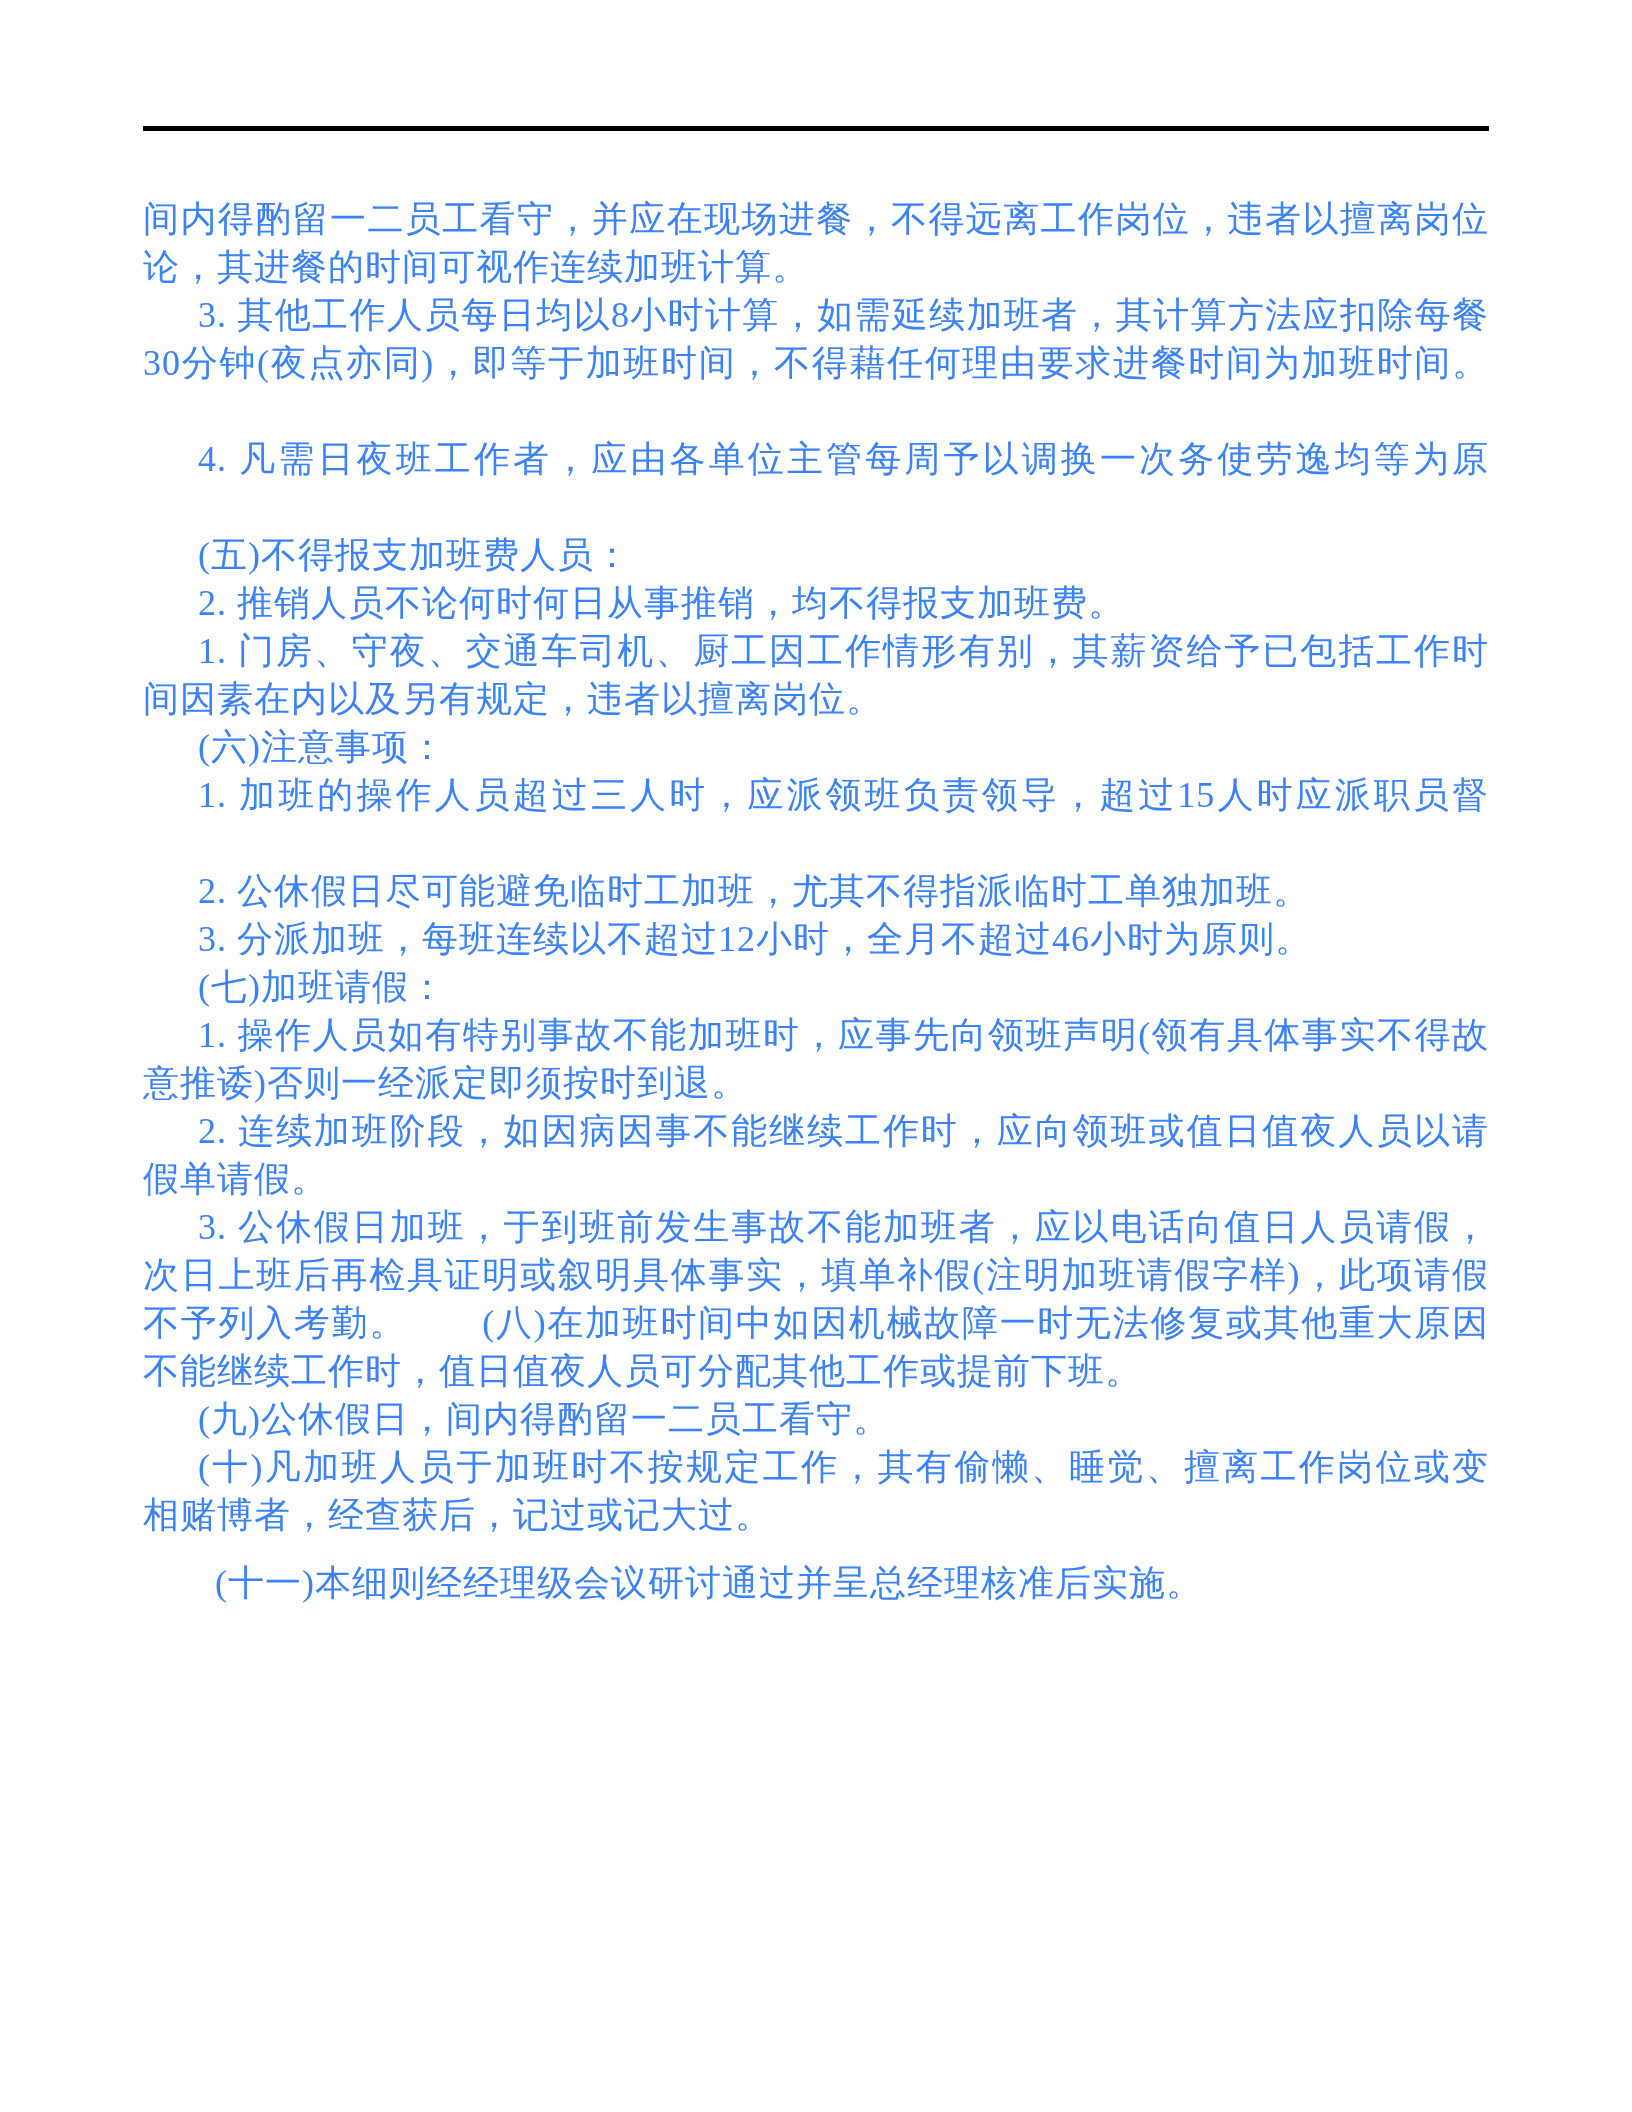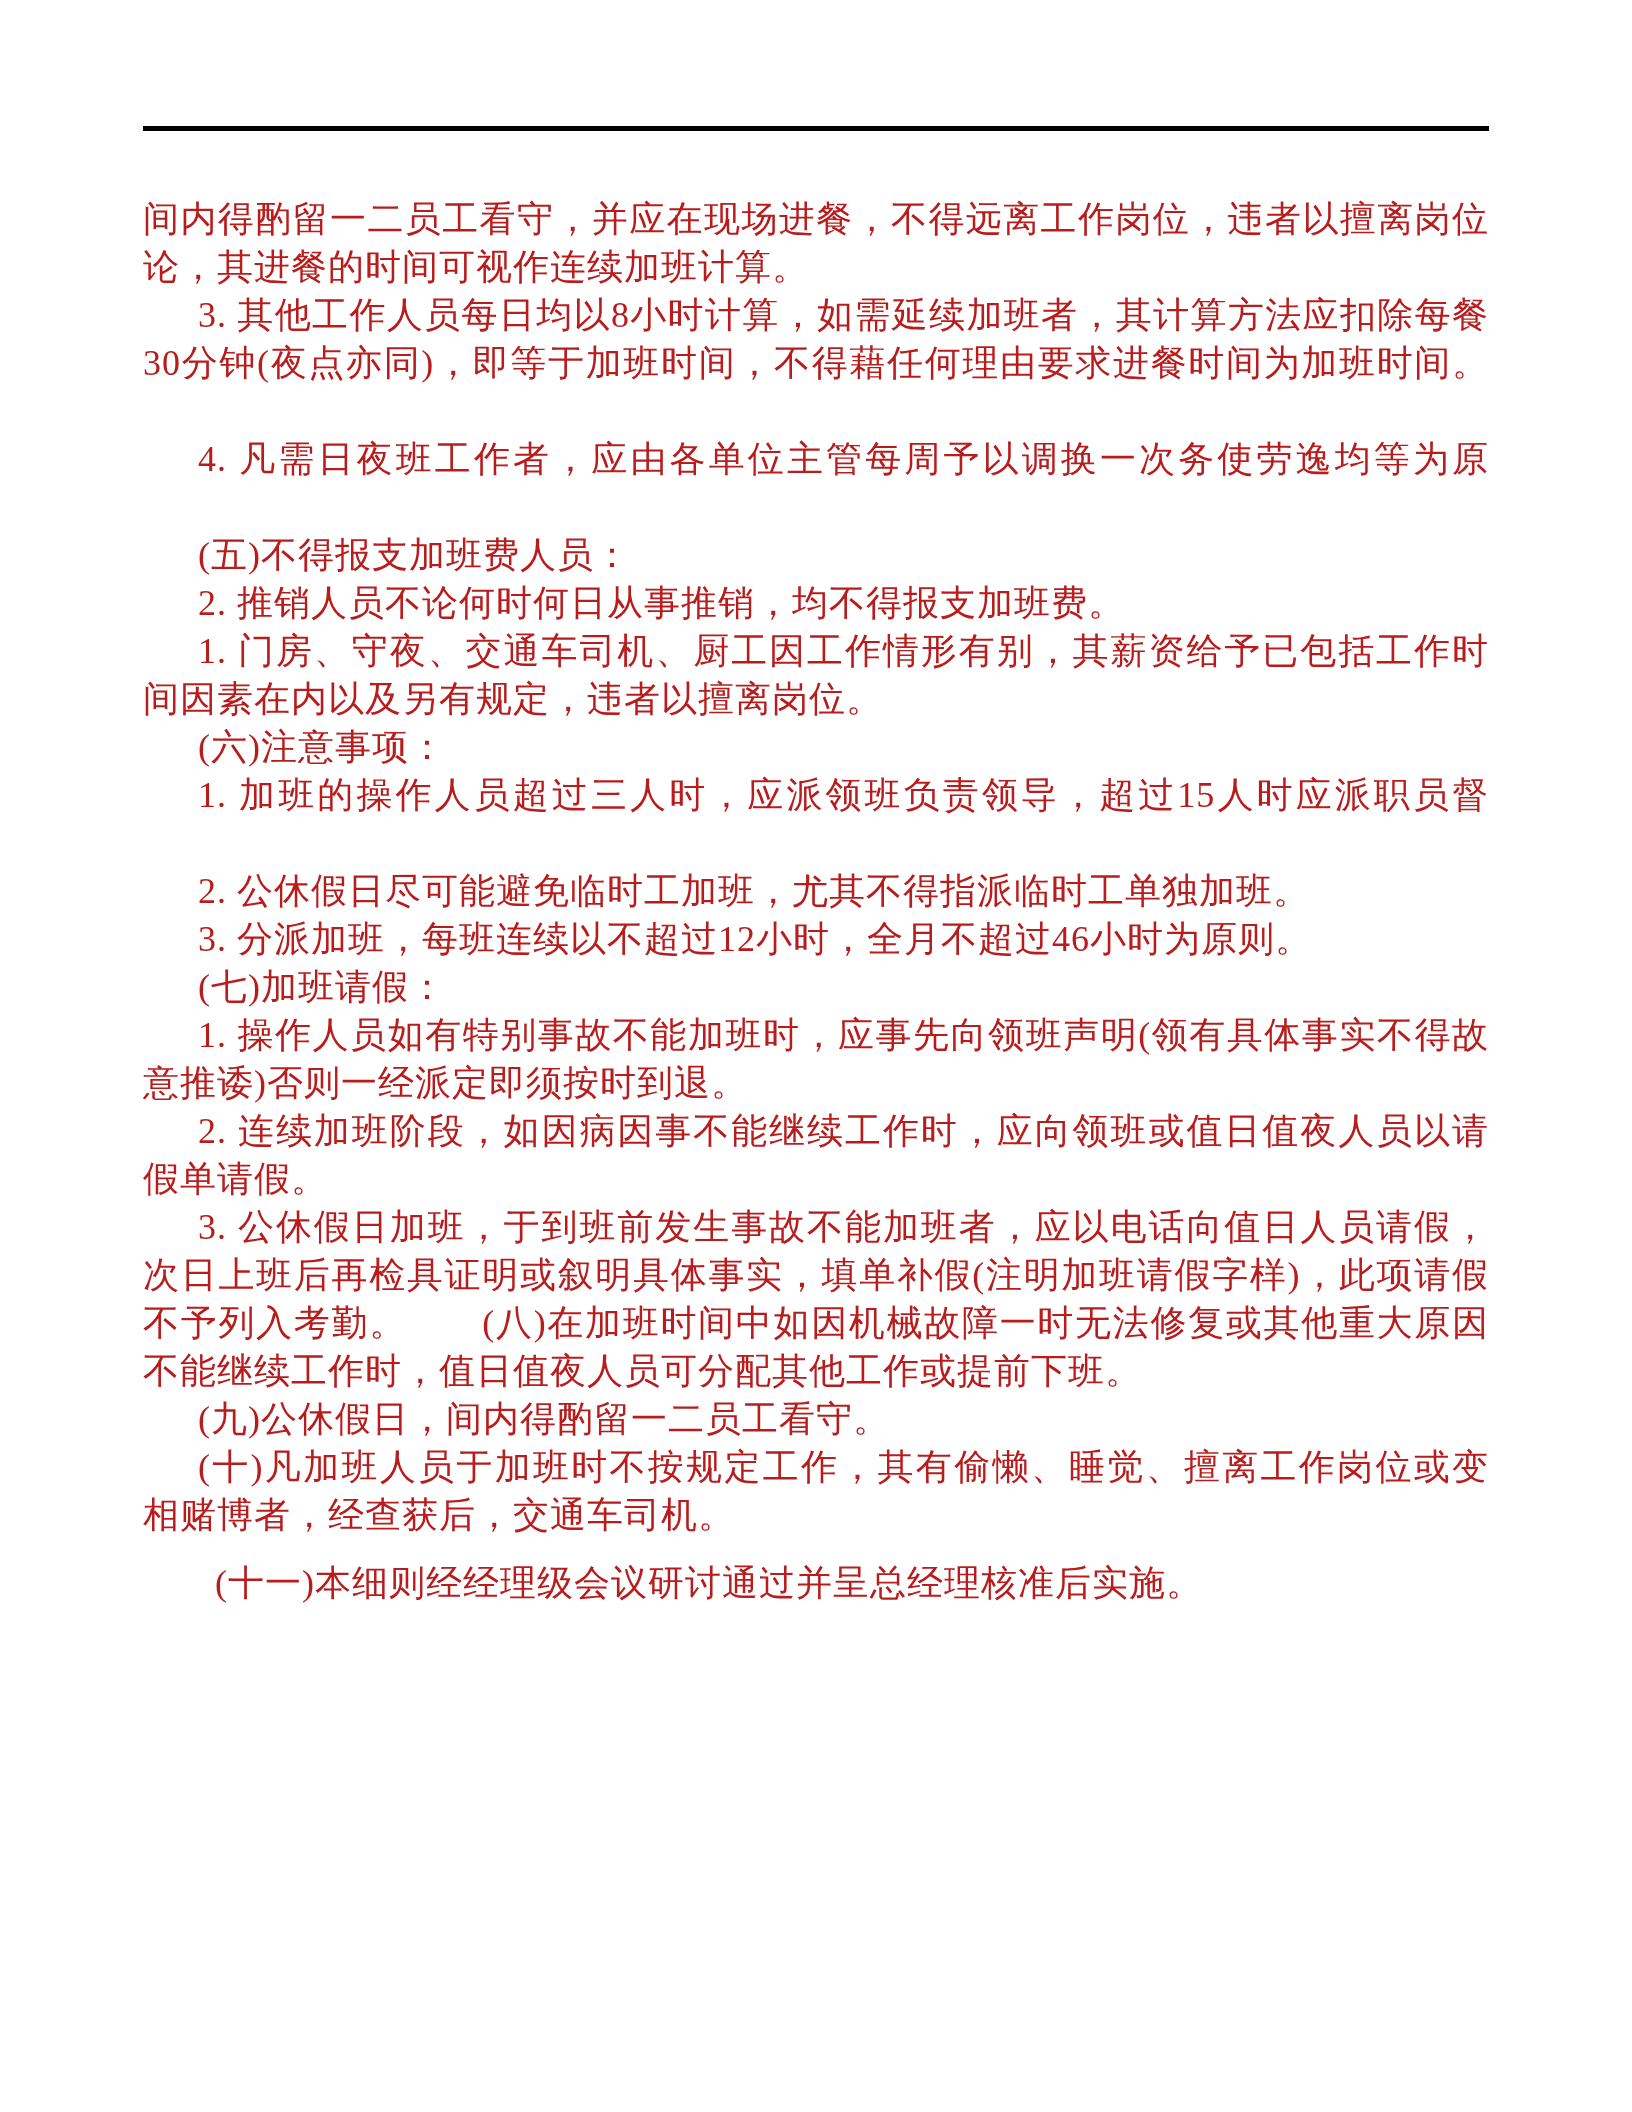--- a/index.html
+++ b/index.html
@@ -20,21 +20,21 @@
     top: 126px;
     width: 1346px;
     height: 5px;
     background: #000000;
   }
   .doc {
     position: absolute;
     left: 143px;
     top: 195px;
     width: 1346px;
-    color: #b91c1c;
+    color: #3b82f6;
     font-family: "Liberation Serif", "DejaVu Serif", serif;
     font-size: 36px;
     line-height: 48px;
     letter-spacing: 1px;
   }
   .ln {
     height: 48px;
     overflow: hidden;
     text-align: justify;
     white-space: normal;
@@ -82,17 +82,17 @@
     <div class="ln j ind">1. 操作人员如有特别事故不能加班时，应事先向领班声明(领有具体事实不得故</div>
     <div class="ln">意推诿)否则一经派定即须按时到退。</div>
     <div class="ln j ind">2. 连续加班阶段，如因病因事不能继续工作时，应向领班或值日值夜人员以请</div>
     <div class="ln">假单请假。</div>
     <div class="ln j ind">3. 公休假日加班，于到班前发生事故不能加班者，应以电话向值日人员请假，</div>
     <div class="ln j">次日上班后再检具证明或叙明具体事实，填单补假(注明加班请假字样)，此项请假</div>
     <div class="ln j">不予列入考勤。　　(八)在加班时间中如因机械故障一时无法修复或其他重大原因</div>
     <div class="ln">不能继续工作时，值日值夜人员可分配其他工作或提前下班。</div>
     <div class="ln ind">(九)公休假日，间内得酌留一二员工看守。</div>
     <div class="ln j ind">(十)凡加班人员于加班时不按规定工作，其有偷懒、睡觉、擅离工作岗位或变</div>
-    <div class="ln">相赌博者，经查获后，交通车司机。</div>
+    <div class="ln">相赌博者，经查获后，记过或记大过。</div>
     <div class="ln ind2">(十一)本细则经经理级会议研讨通过并呈总经理核准后实施。</div>
   </div>
 
 </div>
 
 </body></html>

